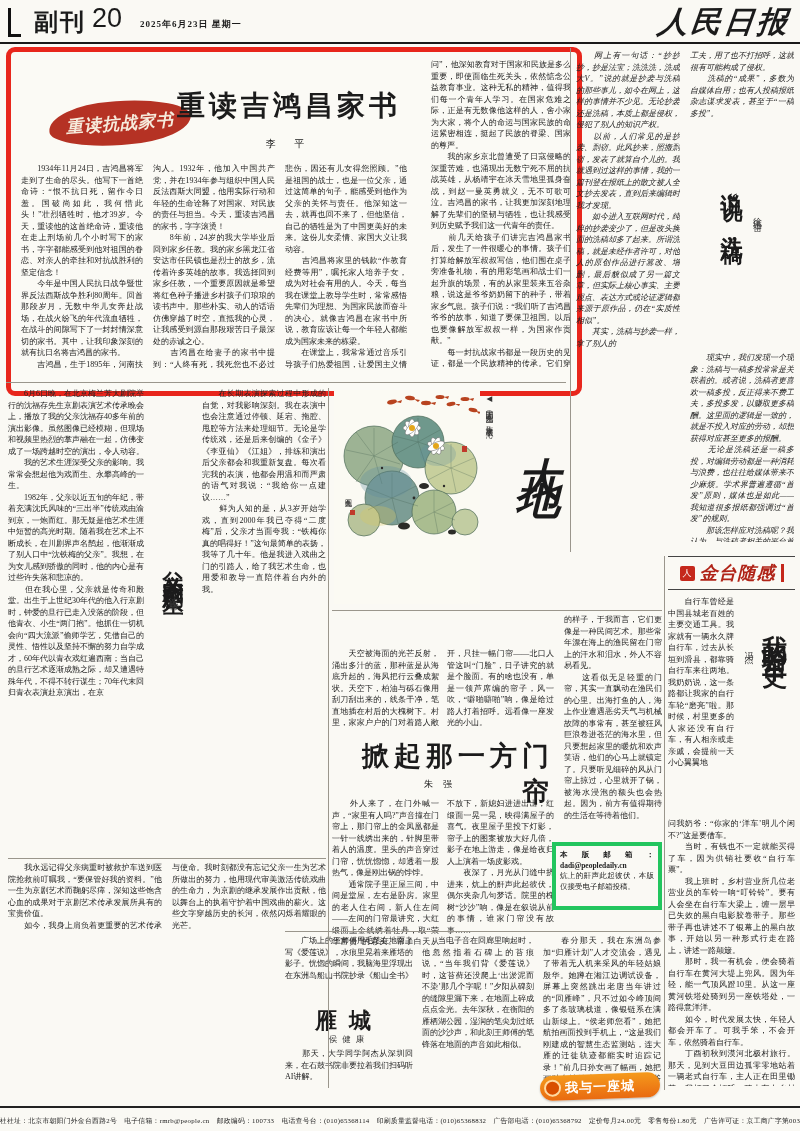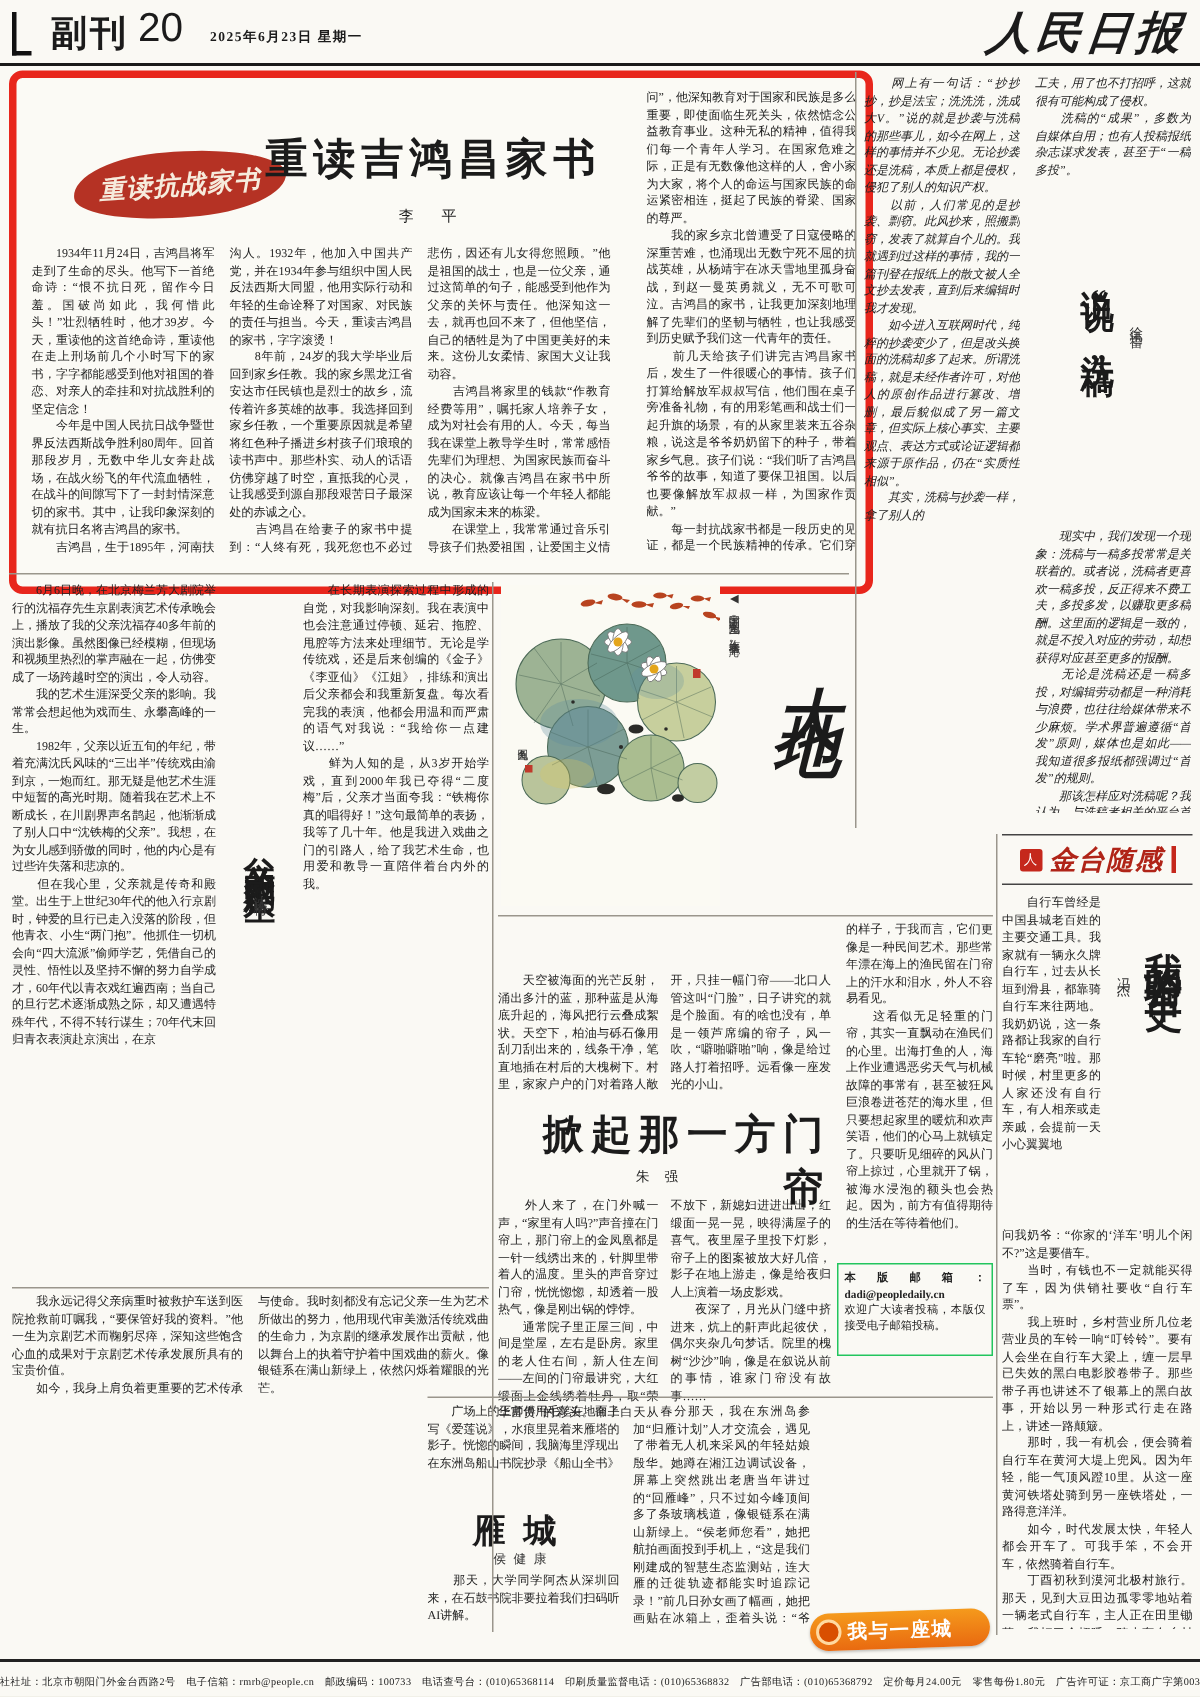--- a/index.html
+++ b/index.html
@@ -83,21 +83,21 @@
 
   
   #curtain{left:332px;top:614px;width:330px;height:314px;}
   #curtainMain{position:absolute;left:0;top:0;width:222px;height:314px;margin-top:34px;}
   #curtainTop{height:82px;column-count:2;column-gap:8px;}
   #curtainTitle{height:40px;text-align:right;font-size:27px;font-weight:bold;
       letter-spacing:5px;margin-top:8px;font-family:Liberation Serif, serif;}
   #curtainAuthor{text-align:center;font-size:9px;letter-spacing:10px;height:16px;}
   #curtainBot{height:158px;column-count:2;column-gap:8px;margin-top:4px;}
   #curtainSide{position:absolute;right:0;top:0;width:98px;height:222px;}
-  #notice{position:absolute;right:0;top:228px;width:94px;height:52px;border:1px solid #22c55e;
+  #notice{position:absolute;right:0;top:228px;width:94px;height:52px;border:4px solid #22c55e;
       padding:4px;font-size:7.5px;line-height:10.5px;text-align:justify;color:#222;}
   #notice .n1{font-weight:bold;}
 
   
   #yan{left:285px;top:935px;width:377px;height:150px;display:flex;gap:9px;}
   #yanA{width:128px;display:flex;flex-direction:column;}
   #yanPre{height:46px;}
   #yanTitle{text-align:center;font-size:22px;font-weight:bold;letter-spacing:12px;height:28px;padding-top:2px;margin-top:23px;}
   #yanAuthor{text-align:center;font-size:8.5px;letter-spacing:5px;height:14px;color:#333;}
   #yanPost{flex:1;}
@@ -198,21 +198,21 @@
 　　1982年，父亲以近五旬的年纪，带着充满沈氏风味的“三出半”传统戏由渝到京，一炮而红。那无疑是他艺术生涯中短暂的高光时期。随着我在艺术上不断成长，在川剧界声名鹊起，他渐渐成了别人口中“沈铁梅的父亲”。我想，在为女儿感到骄傲的同时，他的内心是有过些许失落和悲凉的。
 　　但在我心里，父亲就是传奇和殿堂。出生于上世纪30年代的他入行京剧时，钟爱的旦行已走入没落的阶段，但他青衣、小生“两门抱”。他抓住一切机会向“四大流派”偷师学艺，凭借自己的灵性、悟性以及坚持不懈的努力自学成才，60年代以青衣戏红遍西南；当自己的旦行艺术逐渐成熟之际，却又遭遇特殊年代，不得不转行谋生；70年代末回归青衣表演赴京演出，在京</div>
     <div id="fatherTtl">
       <div id="fatherTitle" class="vert">父亲的戏剧人生</div>
       <div id="fatherAuthor" class="vert">沈铁梅</div>
     </div>
     <div id="fatherC2" class="txt">　　在长期表演探索过程中形成的自觉，对我影响深刻。我在表演中也会注意通过停顿、延宕、拖腔、甩腔等方法来处理细节。无论是学传统戏，还是后来创编的《金子》《李亚仙》《江姐》，排练和演出后父亲都会和我重新复盘。每次看完我的表演，他都会用温和而严肃的语气对我说：“我给你一点建议……”
 　　鲜为人知的是，从3岁开始学戏，直到2000年我已夺得“二度梅”后，父亲才当面夸我：“铁梅你真的唱得好！”这句最简单的表扬，我等了几十年。他是我进入戏曲之门的引路人，给了我艺术生命，也用爱和教导一直陪伴着台内外的我。</div>
   </div>
   <div id="fatherBottom" class="abs txt">　　我永远记得父亲病重时被救护车送到医院抢救前叮嘱我，“要保管好我的资料。”他一生为京剧艺术而鞠躬尽瘁，深知这些饱含心血的成果对于京剧艺术传承发展所具有的宝贵价值。
-　　如今，我身上肩负着更重要的艺术传承与使命。我时刻都没有忘记父亲一生为艺术所做出的努力，他用现代审美激活传统戏曲的生命力，为京剧的继承发展作出贡献，他以舞台上的执着守护着中国戏曲的薪火。像银链系在满山新绿上，依然闪烁着耀眼的光芒。</div>
+　　如今，我身上肩负着更重要的艺术传承与使命。我时刻都没有忘记父亲一生为艺术所做出的努力，他用现代审美激活传统戏曲的生命力，为京剧的继承发展作出贡献，他以舞台上的执着守护着中国戏曲的薪火。这些文字穿越历史的长河，依然闪烁着耀眼的光芒。</div>
 
   <div id="paintBlk" class="abs">
     <svg id="paintSvg" viewBox="0 0 146 214">
       <rect x="0" y="0" width="146" height="214" fill="#fbfaf3"></rect>
 
       <g fill="#b8431f">
         <ellipse cx="58" cy="12" rx="5" ry="2.2" transform="rotate(-12 58 12)"></ellipse>
           <path d="M62 12 l6 -2 -1 3 z"></path>
         <ellipse cx="76" cy="8" rx="5" ry="2.2" transform="rotate(8 76 8)"></ellipse>
           <path d="M80 9 l6 1 -2 2 z"></path>
@@ -289,31 +289,32 @@
       <div id="curtainTitle">掀起那一方门帘</div>
       <div id="curtainAuthor">朱强</div>
       <div id="curtainBot" class="txt">　　外人来了，在门外喊一声，“家里有人吗?”声音撞在门帘上，那门帘上的金凤凰都是一针一线绣出来的，针脚里带着人的温度。里头的声音穿过门帘，恍恍惚惚，却透着一股热气，像是刚出锅的饽饽。
 　　通常院子里正屋三间，中间是堂屋，左右是卧房。家里的老人住右间，新人住左间——左间的门帘最讲究，大红缎面上金线绣着牡丹，取“荣华富贵”的彩头。帘子白天从不放下，新媳妇进进出出，红缎面一晃一晃，映得满屋子的喜气。夜里屋子里投下灯影，帘子上的图案被放大好几倍，影子在地上游走，像是给夜归人上演着一场皮影戏。
 　　夜深了，月光从门缝中挤进来，炕上的鼾声此起彼伏，偶尔夹杂几句梦话。院里的槐树“沙沙”响，像是在叙说从前的事情，谁家门帘没有故事……</div>
     </div>
     <div id="curtainSide" class="txt">的样子，于我而言，它们更像是一种民间艺术。那些常年漂在海上的渔民留在门帘上的汗水和泪水，外人不容易看见。
 　　这看似无足轻重的门帘，其实一直飘动在渔民们的心里。出海打鱼的人，海上作业遭遇恶劣天气与机械故障的事常有，甚至被狂风巨浪卷进苍茫的海水里，但只要想起家里的暖炕和欢声笑语，他们的心马上就镇定了。只要听见细碎的风从门帘上掠过，心里就开了锅，被海水浸泡的额头也会热起。因为，前方有值得期待的生活在等待着他们。</div>
     <div id="notice">
       <div class="n1">本版邮箱：dadi@peopledaily.cn</div>
-      <div>欢迎广大读者投稿，本版仅接受电子邮箱投稿。</div>
+      <div>炕上的鼾声此起彼伏，本版仅接受电子邮箱投稿。</div>
     </div>
   </div>
 
   <div id="yan" class="abs">
     <div id="yanA">
       <div id="yanPre" class="txt">　　广场上的王师傅用毛笔在地面上写《爱莲说》，水痕里晃着来雁塔的影子。恍惚的瞬间，我脑海里浮现出在东洲岛船山书院抄录《船山全书》的那个午后。</div>
       <div id="yanTitle">雁城</div>
       <div id="yanAuthor">侯健康</div>
       <div id="yanPost" class="txt">　　那天，大学同学阿杰从深圳回来，在石鼓书院非要拉着我们扫码听AI讲解。</div>
     </div>
+    <div id="yanB" class="txt">　　当电子音在回廊里响起时，他忽然指着石碑上的苔痕说，“当年我们背《爱莲说》时，这苔藓还没爬上‘出淤泥而不染’那几个字呢！”夕阳从碑刻的缝隙里漏下来，在地面上碎成点点金光。去年深秋，在衡阳的雁栖湖公园，湿润的笔尖划过纸面的沙沙声，和此刻王师傅的笔锋落在地面的声音如此相似。</div>
     <div id="yanC" class="txt">　　春分那天，我在东洲岛参加“归雁计划”人才交流会，遇见了带着无人机来采风的年轻姑娘殷华。她蹲在湘江边调试设备，屏幕上突然跳出老唐当年讲过的“回雁峰”，只不过如今峰顶间多了条玻璃栈道，像银链系在满山新绿上。“侯老师您看”，她把航拍画面投到手机上，“这是我们刚建成的智慧生态监测站，连大雁的迁徙轨迹都能实时追踪记录！”前几日孙女画了幅画，她把画贴在冰箱上，歪着头说：“爷爷，你看我画的美不美?”看着孙女稚嫩的笔触，我笑了。</div>
   </div>
 
   <div id="cityBadge" class="abs">
     <span class="dot"></span>
     <span class="lbl">我与一座城</span>
   </div>
 
   <div class="hairH" style="left:6px;top:382px;width:560px"></div>
   <div class="hairV" style="left:570px;top:48px;height:504px"></div>

